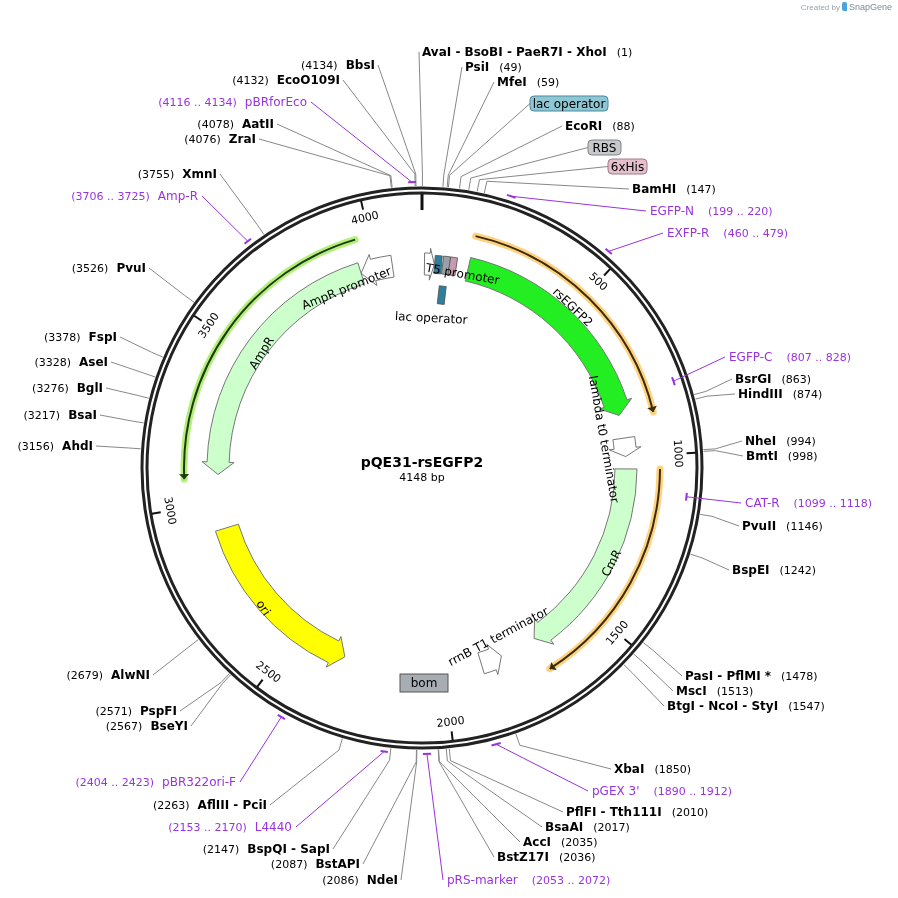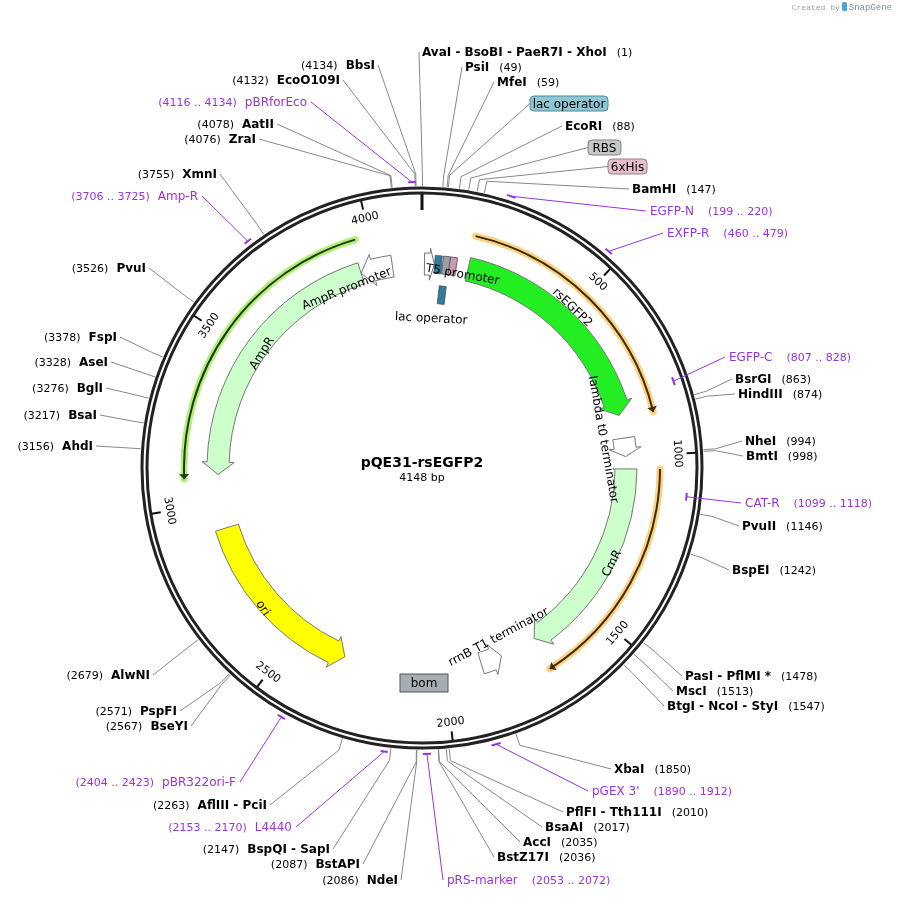--- a/index.html
+++ b/index.html
@@ -7,21 +7,21 @@
   #map { position: absolute; left: 0; top: 0; }
   .site-name { font-family: "DejaVu Sans", sans-serif; font-weight: bold; font-size: 12px; fill: #000; }
   .site-pos { font-family: "DejaVu Sans", sans-serif; font-size: 11px; fill: #000; }
   .primer-text { font-family: "DejaVu Sans", sans-serif; font-size: 12px; fill: #9933dd; }
   .primer-pos { font-family: "DejaVu Sans", sans-serif; font-size: 11px; fill: #9933dd; }
   .tick-label { font-family: "DejaVu Sans", sans-serif; font-size: 11px; fill: #000; }
   .feat-label { font-family: "DejaVu Sans", sans-serif; font-size: 12px; fill: #000; }
   .title { font-family: "DejaVu Sans", sans-serif; font-weight: bold; font-size: 14px; fill: #000; }
   .subtitle { font-family: "DejaVu Sans", sans-serif; font-size: 11px; fill: #000; }
   .boxlabel { font-family: "DejaVu Sans", sans-serif; font-size: 12px; fill: #000; }
-  #credit { position: absolute; right: 6px; top: 2px; font-size: 8px; color: #9aa3ab; font-family: Liberation Mono, monospace; }
+  #credit { position: absolute; right: 6px; top: 2px; font-size: 8px; color: #9aa3ab; font-family: Liberation Sans, sans-serif; }
   #credit .brand { color: #7a8c99; font-size: 9px; }
   #credit .logo { display: inline-block; width: 5px; height: 9px; background: #4aa3df; border-radius: 2px 2px 0 2px; vertical-align: -1px; margin: 0 2px; }
 </style>
 </head>
 <body>
 
 <div id="credit">
   <span>Created by</span><span class="logo"></span><span class="brand">SnapGene</span>
 </div>
 

